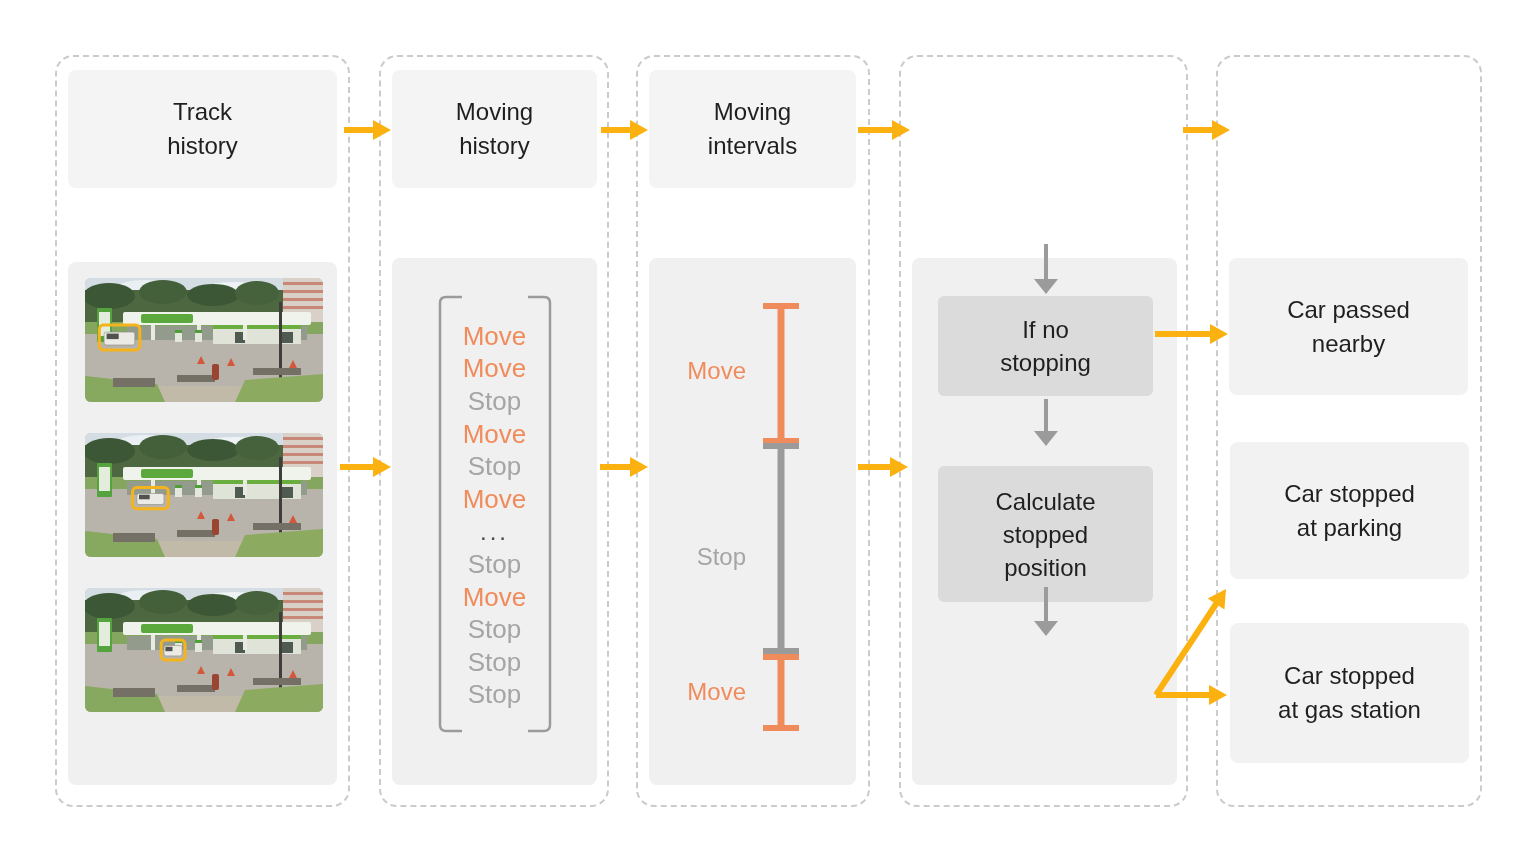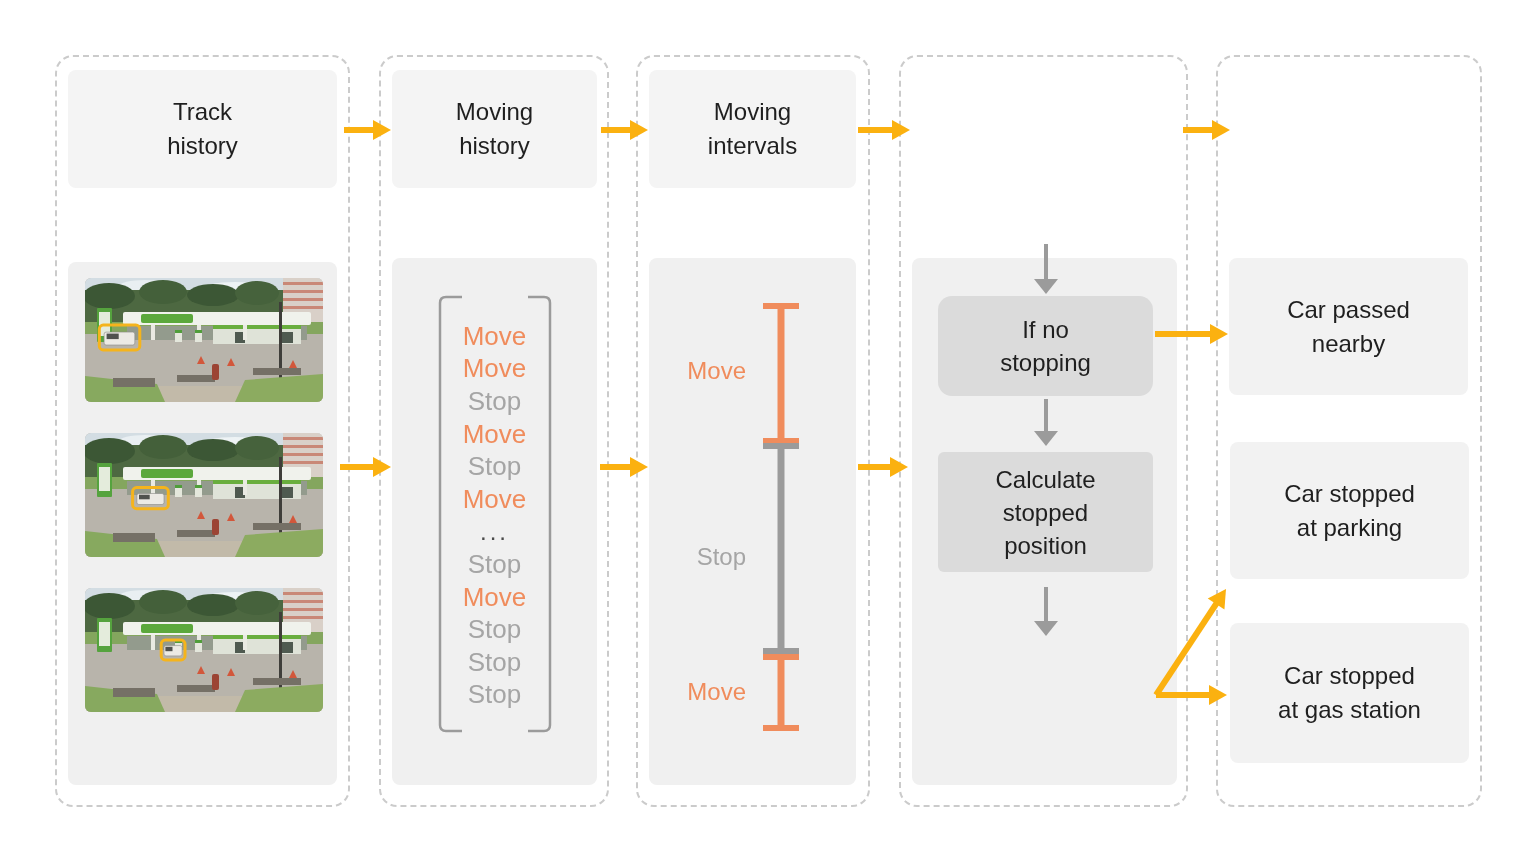--- a/index.html
+++ b/index.html
@@ -30,22 +30,22 @@
   .mh-item{height:32.6px;display:flex;align-items:center;font-size:26px;}
   .mh-move{color:#f08c5c;}
   .mh-stop{color:#a5a5a5;}
   .mh-ellipsis{color:#4a4a4a;letter-spacing:3px;font-size:24px;}
   .tl-label{position:absolute;left:649px;width:97px;text-align:right;font-size:24px;line-height:30px;}
   .tl-move1{top:356px;color:#f08c5c;}
   .tl-stop{top:542px;color:#a5a5a5;}
   .tl-move2{top:677px;color:#f08c5c;}
   .step{position:absolute;left:938px;width:215px;background:#dbdbdb;border-radius:6px;display:flex;align-items:center;justify-content:center;
         font-size:24px;line-height:33px;text-align:center;white-space:pre-line;}
-  .s1{top:296px;height:100px;border-radius:14px;}
-  .s2{top:452px;height:120px;}
+  .s1{top:296px;height:100px;}
+  .s2{top:466px;height:136px;}
   .s3{top:638px;height:110px;}
   .result{position:absolute;width:239px;background:#f2f2f2;border-radius:8px;display:flex;align-items:center;justify-content:center;
         font-size:24px;line-height:34px;text-align:center;white-space:pre-line;}
   .r1{left:1229px;top:258px;height:137px;}
   .r2{left:1230px;top:442px;height:137px;}
   .r3{left:1230px;top:623px;height:140px;}
   .overlay{position:absolute;left:0;top:0;width:1536px;height:867px;pointer-events:none;}
 </style>
 </head>
 <body>

